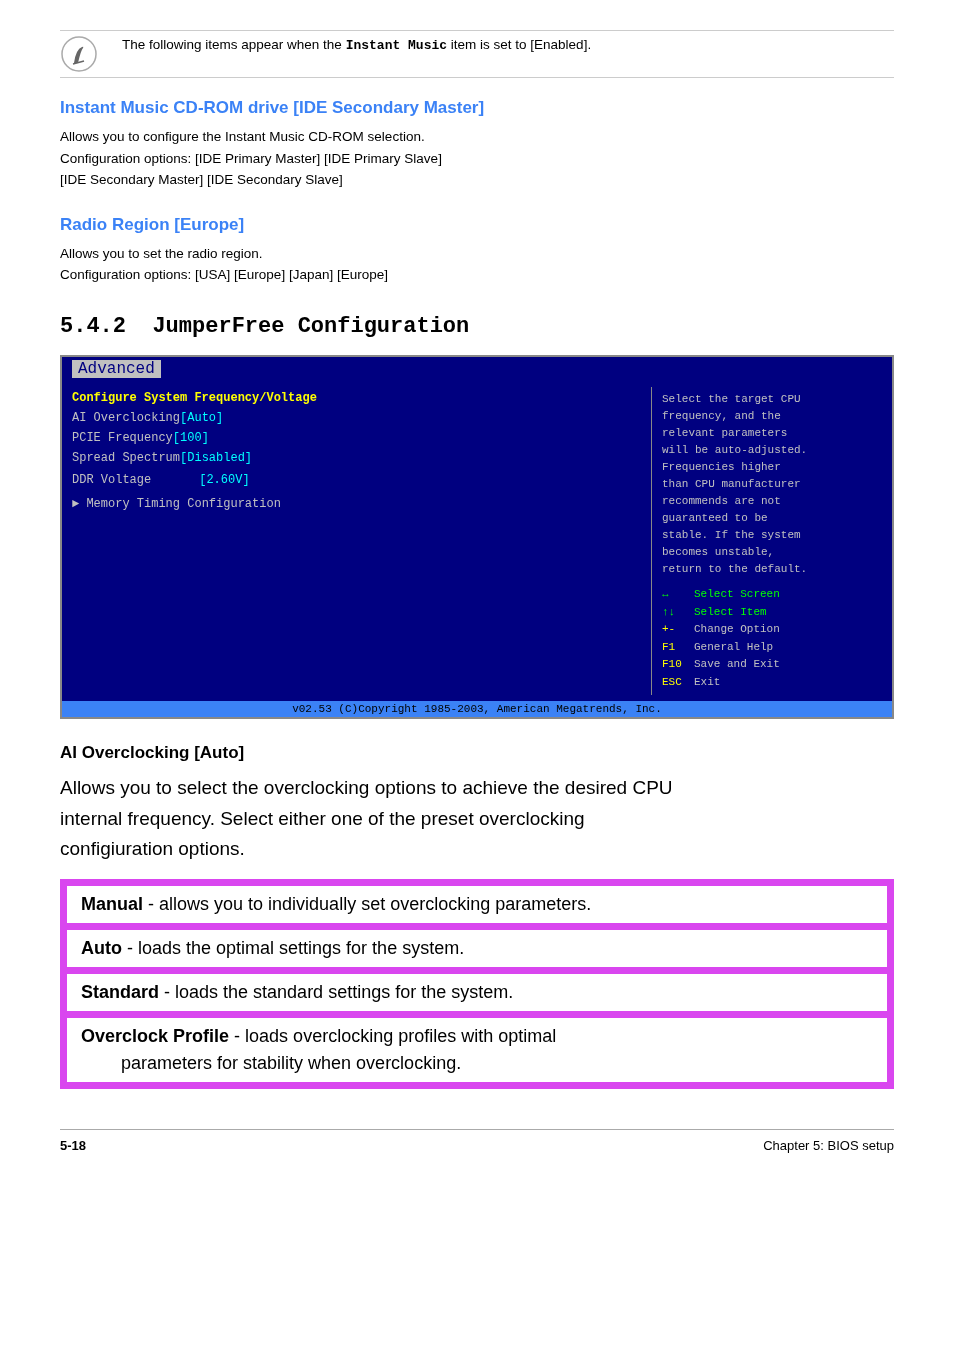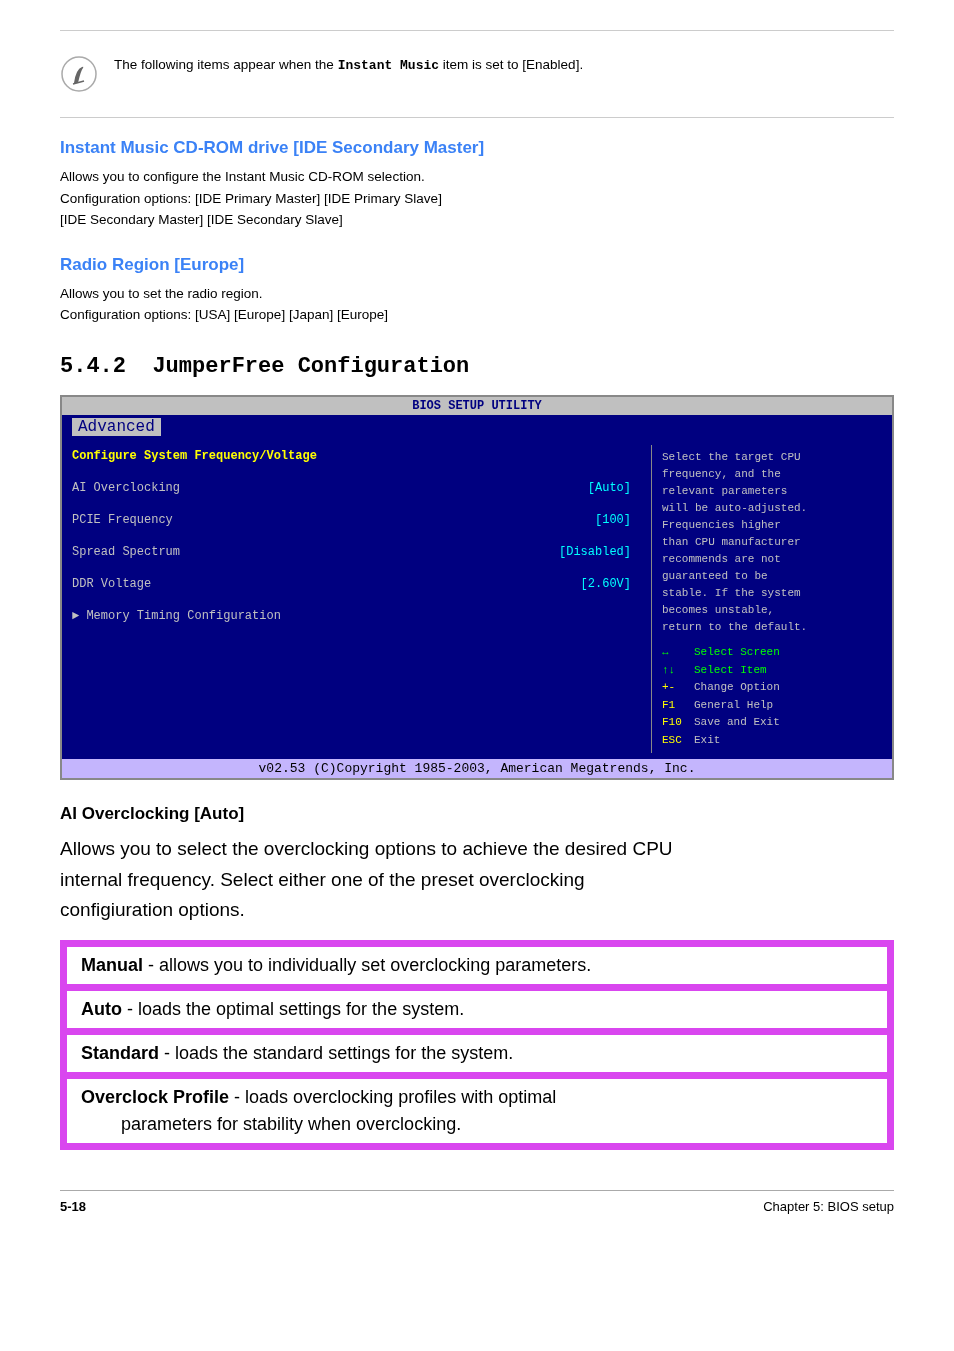--- a/index.html
+++ b/index.html
@@ -11,23 +11,23 @@
       width: 954px;
       min-height: 1351px;
       padding: 30px 60px 40px 60px;
     }
 
     .note-box {
       display: flex;
       align-items: flex-start;
       border-top: 1px solid #ccc;
       border-bottom: 1px solid #ccc;
-      padding: 24px 0;
+      padding: 4px 0;
       margin-bottom: 14px;
-      gap: 16px;
+      gap: 24px;
     }
     .note-icon {
       flex-shrink: 0;
       width: 38px;
       height: 38px;
     }
     .note-text {
       font-size: 13.5px;
       line-height: 1.5;
     }
@@ -113,43 +113,42 @@
       line-height: 1.5;
       color: #c0c0c0;
     }
     .bios-left .config-header {
       color: #ffff00;
       margin-bottom: 6px;
       font-weight: bold;
     }
     .bios-row {
       display: flex;
-      justify-content: space-between;
-      margin: 18px 0;
+      margin: 6px 0;
       padding-right: 10px;
     }
     .bios-row .label {
       color: #c0c0c0;
     }
     .bios-row .value {
       color: #00ffff;
     }
     .bios-submenu {
       margin-top: 6px;
       color: #c0c0c0;
     }
     .bios-submenu .arrow {
       color: #c0c0c0;
     }
     .bios-footer {
-      background: #c4b5fd;
+      background: #3b82f6;
       color: #000;
       text-align: center;
       font-family: 'Courier New', monospace;
-      font-size: 13px;
+      font-size: 11px;
       padding: 2px 0;
     }
     .bios-help-keys {
       margin-top: 8px;
     }
     .bios-help-row {
       display: flex;
       gap: 4px;
       font-size: 11px;
       margin: 1px 0;
@@ -237,21 +236,20 @@
 <div class="section-body">
   <span>Allows you to set the radio region.</span><br>
   <span>Configuration options: [USA] [Europe] [Japan] [Europe]</span>
 </div>
 
 <div class="chapter-heading">
   <span>5.4.2</span>&nbsp;&nbsp;<span>JumperFree Configuration</span>
 </div>
 
 <div class="bios-screen">
-  <div class="bios-title-bar">BIOS SETUP UTILITY</div>
   <div class="bios-menu-bar">
     <span class="active-tab">Advanced</span>
   </div>
   <div class="bios-content">
     <div class="bios-left">
       <div class="config-header">Configure System Frequency/Voltage</div>
       <div class="bios-row">
         <span class="label">AI Overclocking</span>
         <span class="value">[Auto]</span>
       </div>

